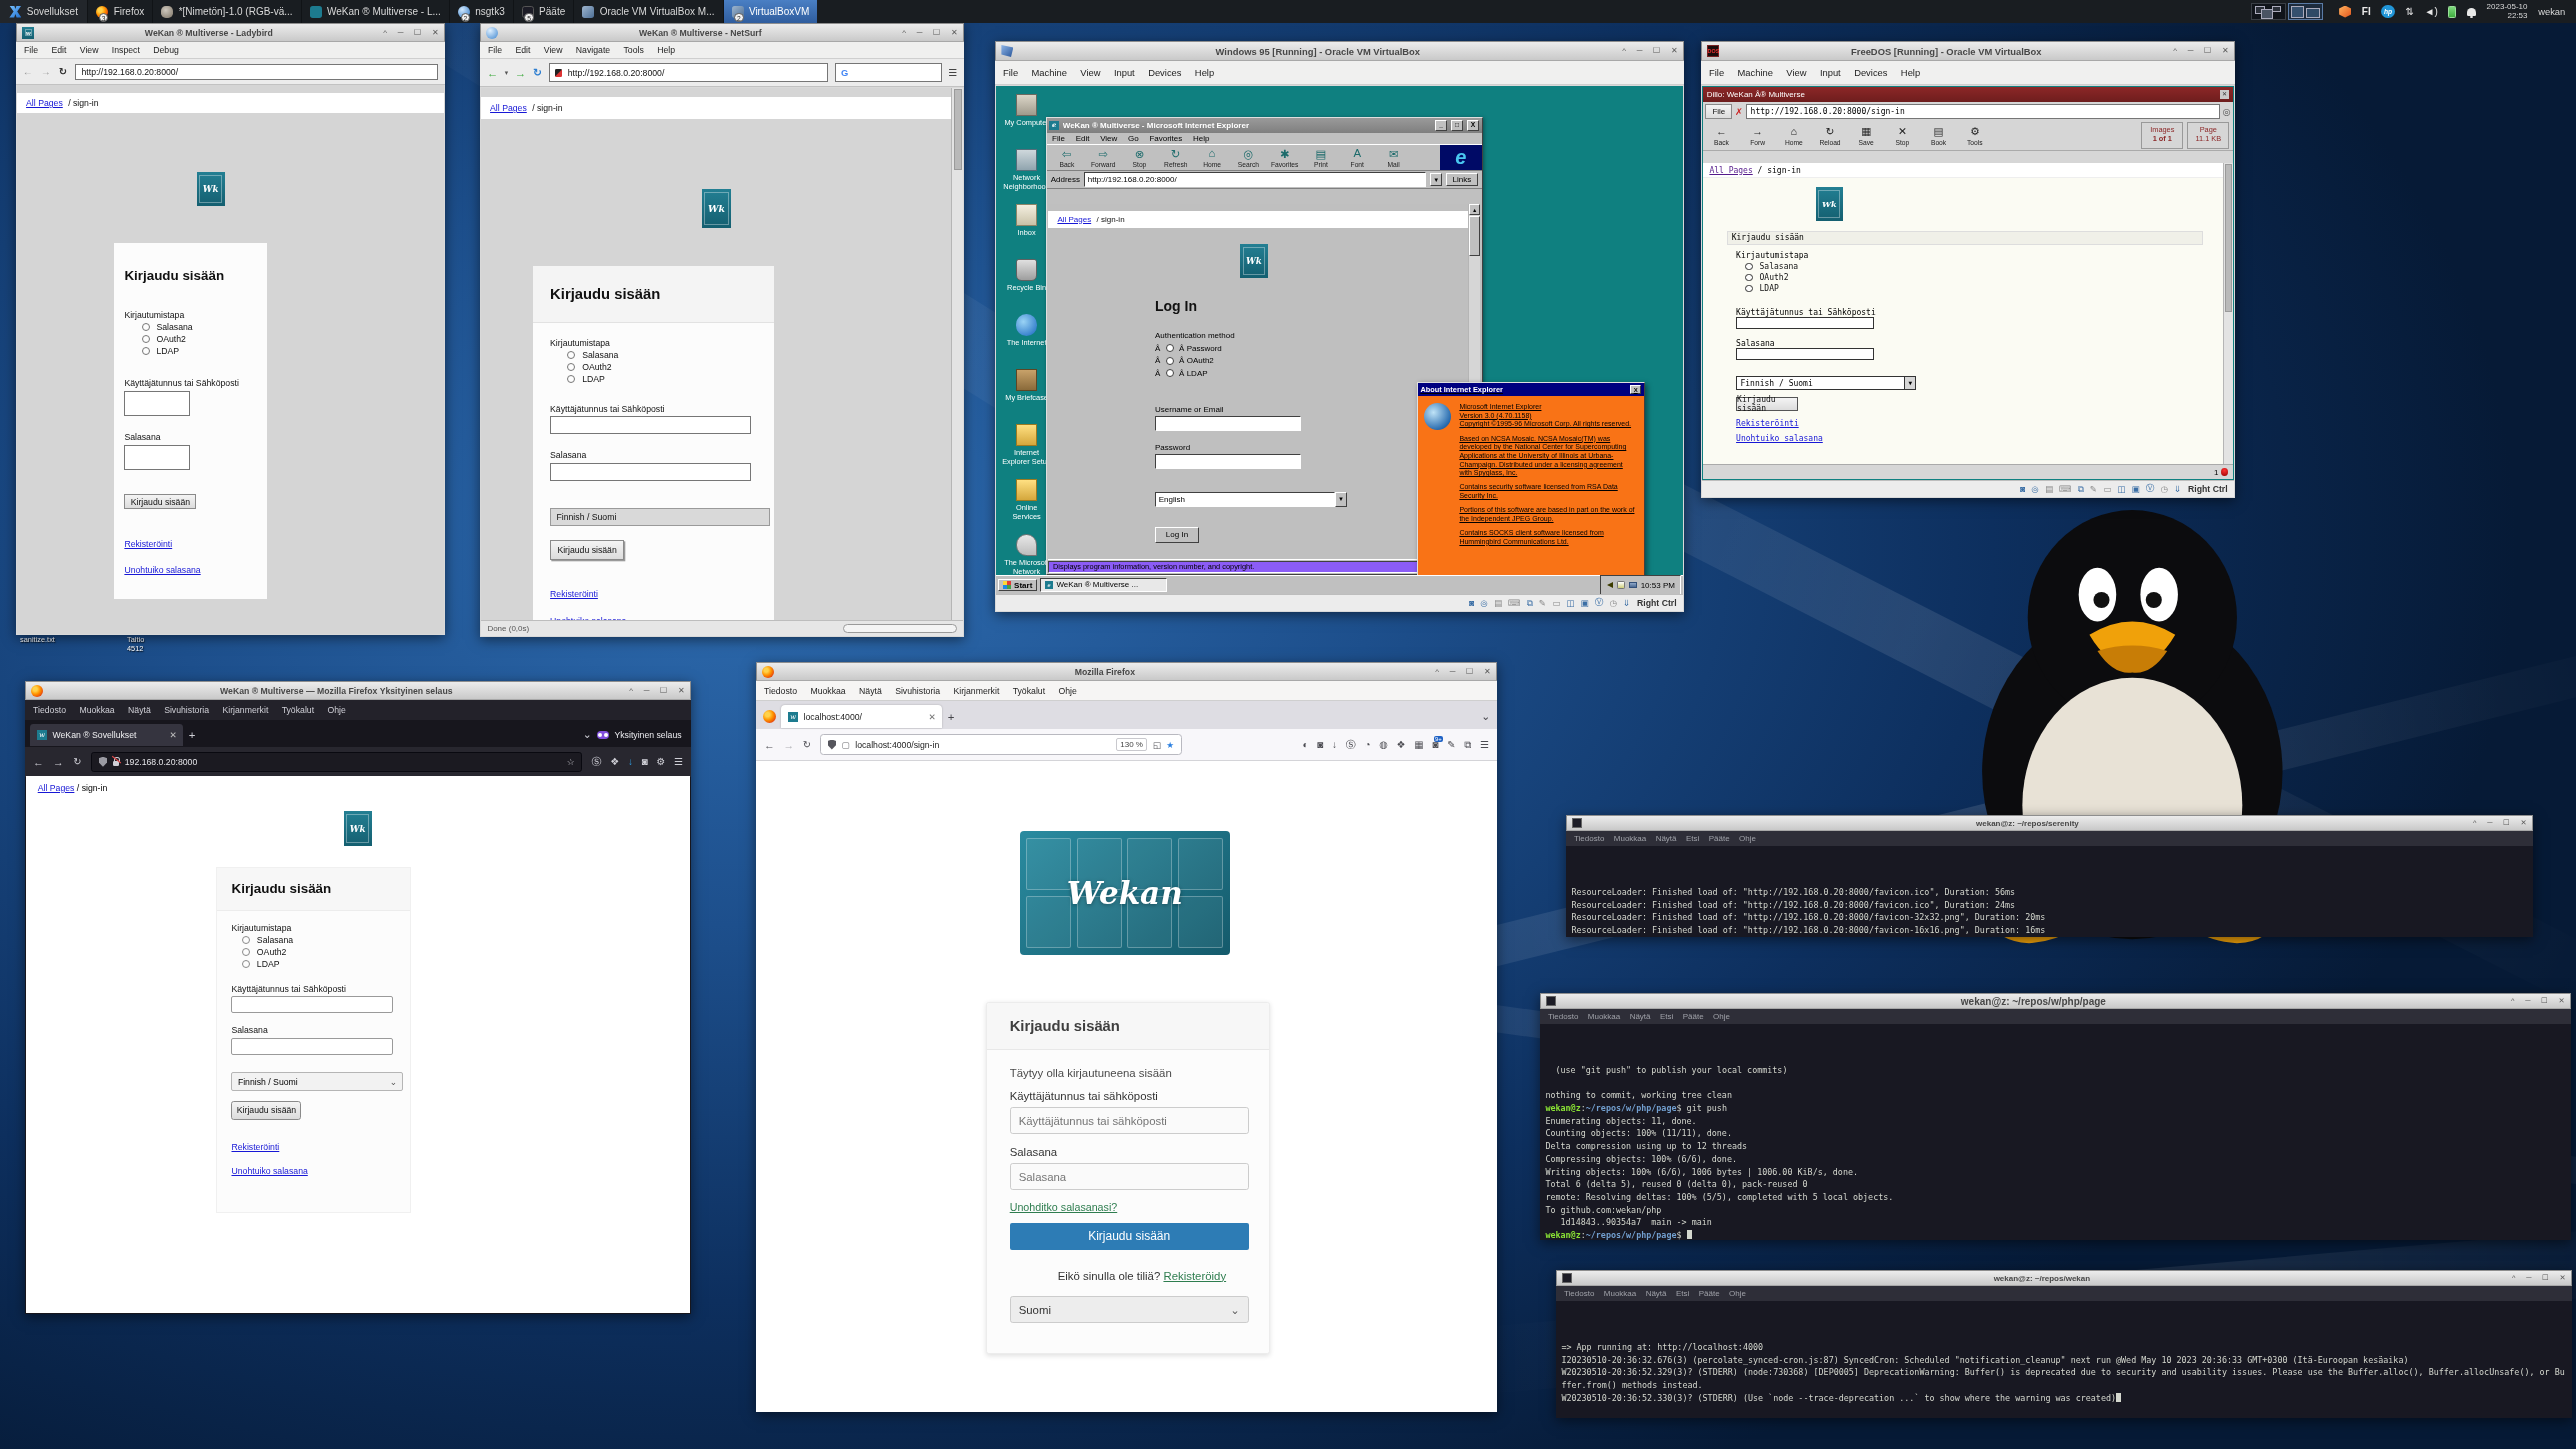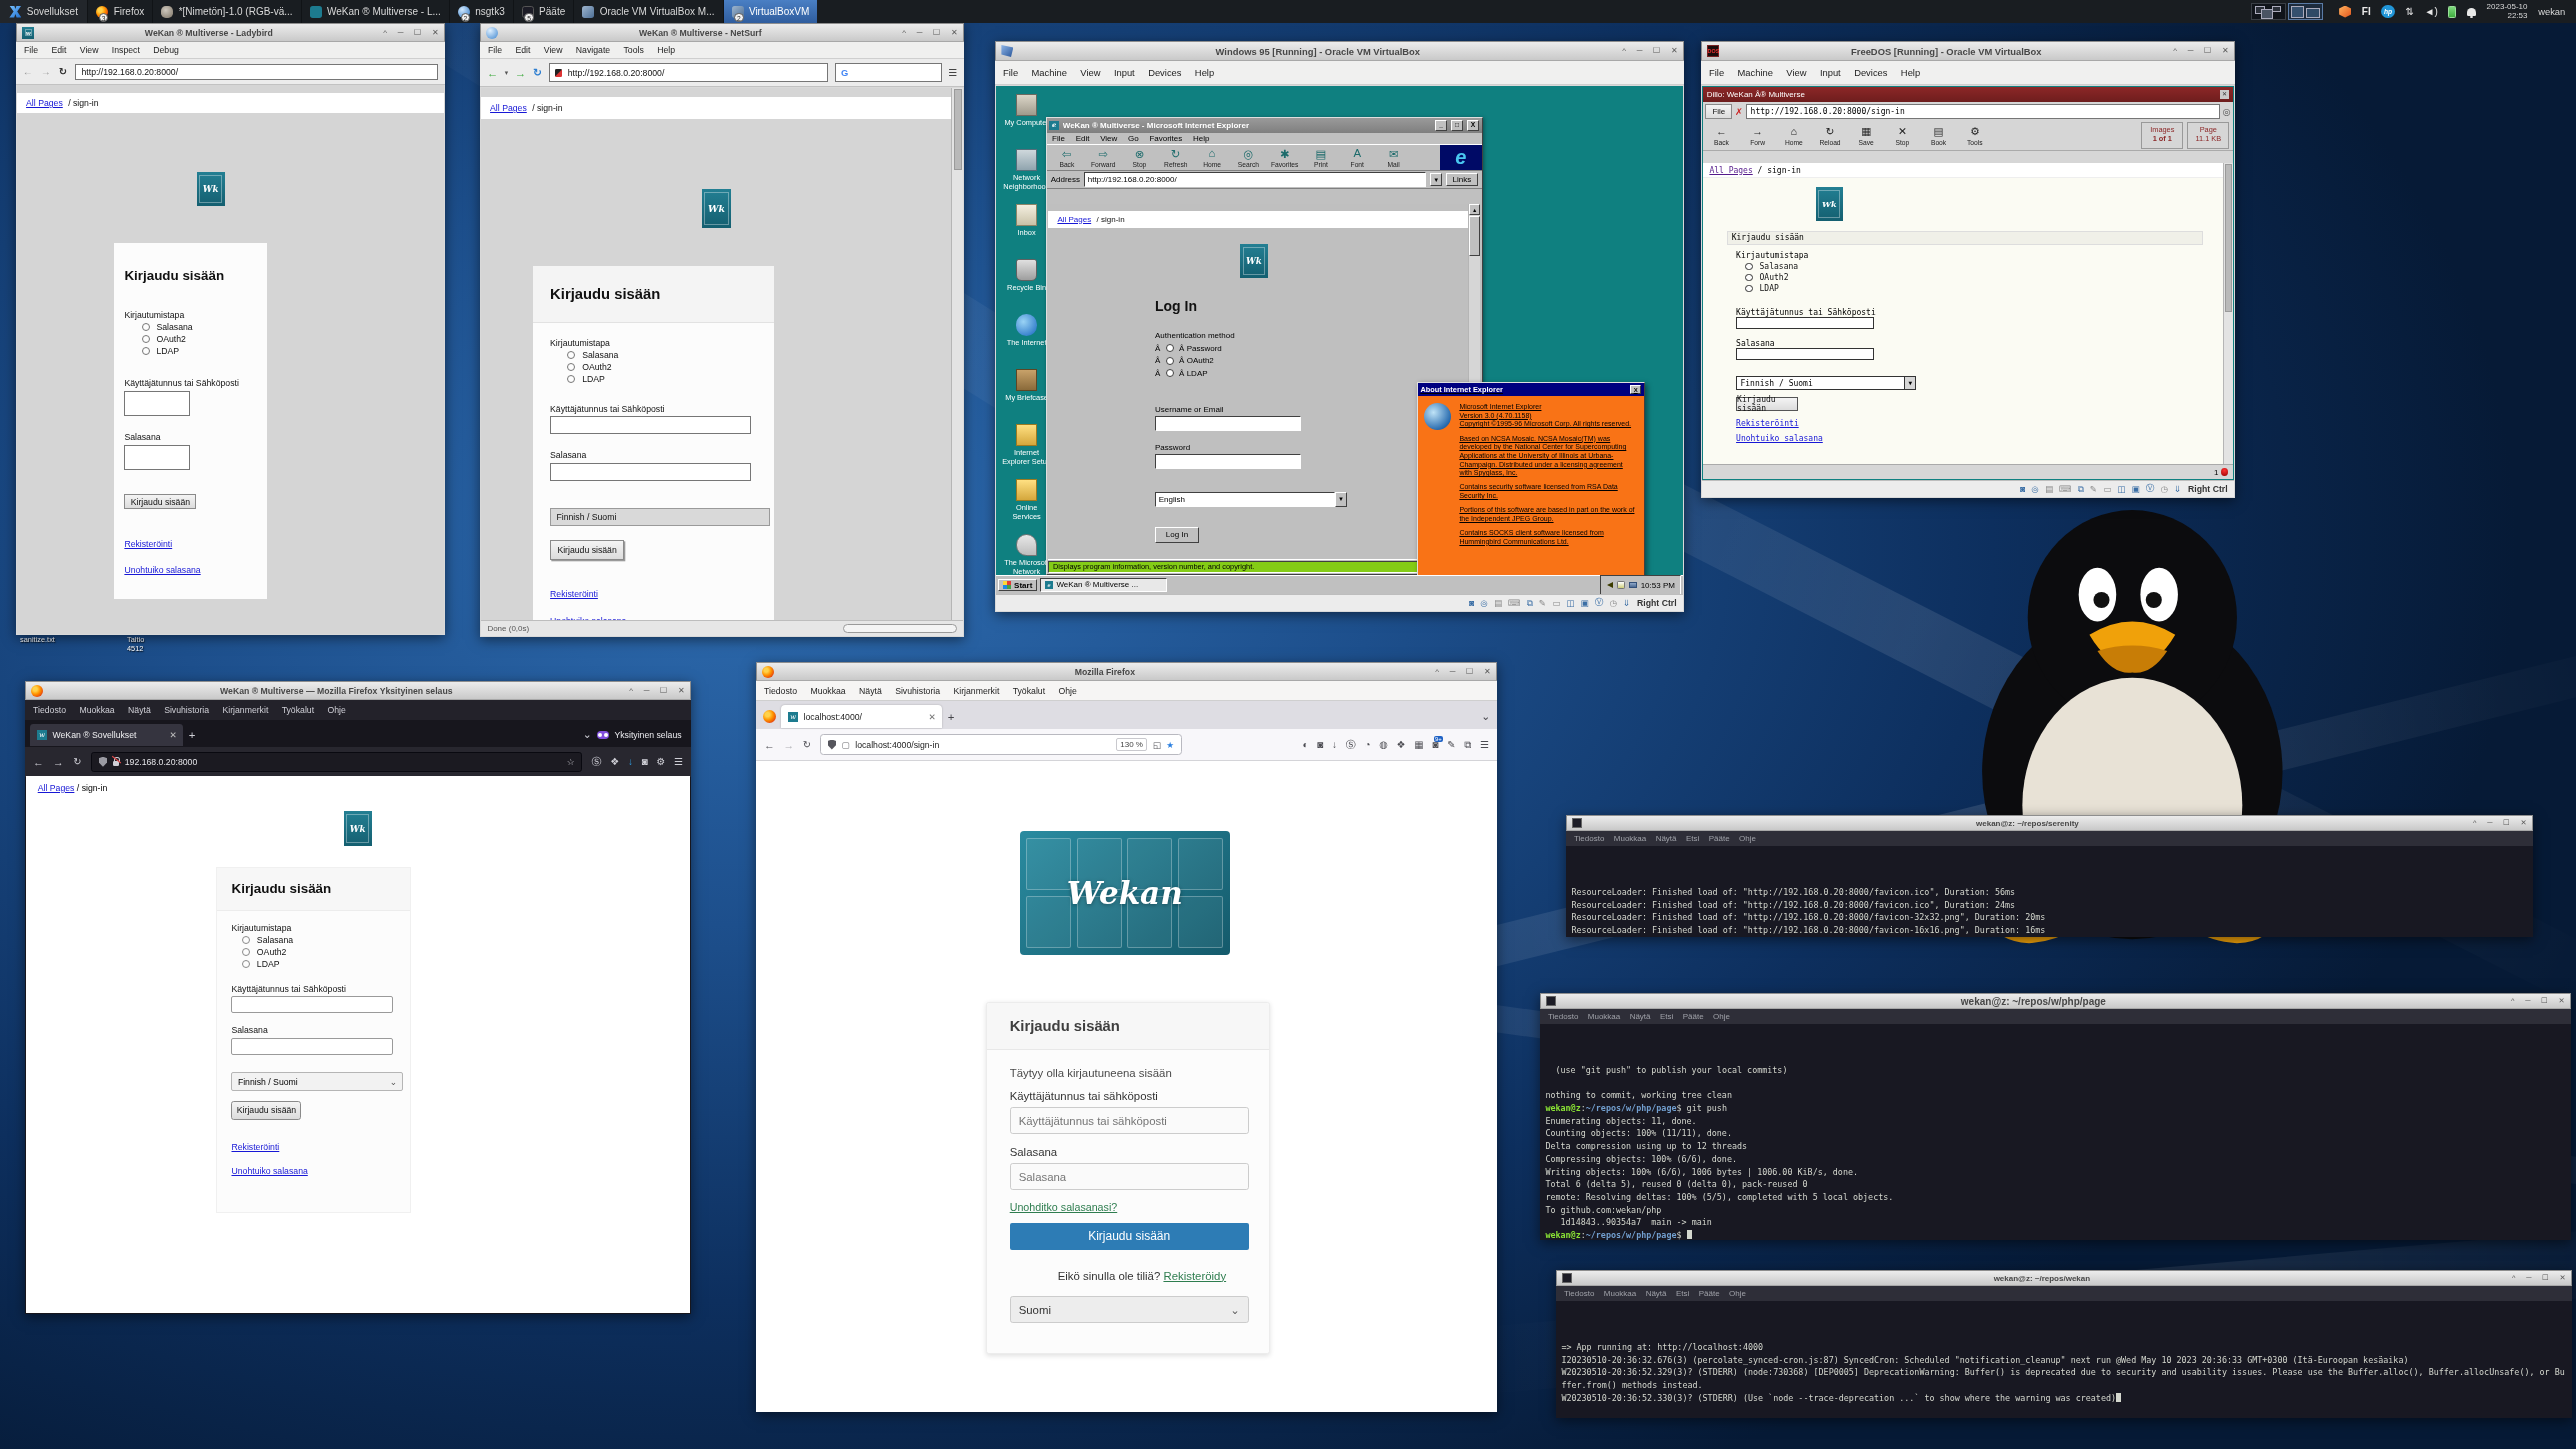--- a/index.html
+++ b/index.html
@@ -446,21 +446,21 @@
             </div>
             <div class="raised" style="width:44px;height:15.4px;margin-top:20px;text-align:center;font-size:8px;line-height:14px;">Log In</div>
           </div>
         </div>
         <div class="scrollv" style="right:1.3px;top:86px;width:12px;bottom:16px;background:#d6d6d6;">
             <span class="raised" style="position:absolute;left:0;top:0;width:10.7px;height:10.7px;text-align:center;font-size:5.4px;line-height:10px;">▲</span>
             <span class="raised" style="position:absolute;left:0;top:12px;width:10.7px;height:40px;"></span>
             <span class="raised" style="position:absolute;left:0;bottom:0;width:10.7px;height:10.7px;text-align:center;font-size:5.4px;line-height:10px;">▼</span>
           </div>
         <div style="position:absolute;left:1.3px;right:1.3px;bottom:1.3px;height:13.4px;border-top:0.7px solid #fff;display:flex;align-items:center;">
-          <span class="sunken" style="flex:1;height:12px;background:#84cc16;display:flex;align-items:center;padding:0 4px;font-size:7.4px;">Displays program information, version number, and copyright.</span>
+          <span class="sunken" style="flex:1;height:12px;background:#8b5cf6;display:flex;align-items:center;padding:0 4px;font-size:7.4px;">Displays program information, version number, and copyright.</span>
         </div>
       </div>
 
       <div style="position:absolute;left:421px;top:296px;width:228px;height:196px;background:#f97316;border:1.3px solid #dfdfdf;border-right-color:#404040;border-bottom-color:#404040;box-shadow:2px 2px 5.4px rgba(0,0,0,.45);text-decoration:underline;">
         <div style="height:13.4px;background:#000080;color:#fff;font-weight:bold;font-size:7.4px;display:flex;align-items:center;padding:0 2.7px;">
           <span style="flex:1;">About Internet Explorer</span>
           <span class="raised" style="width:10.7px;height:9.4px;color:#000;text-align:center;font-size:6px;line-height:8.7px;">X</span>
         </div>
         <div style="display:flex;gap:8px;padding:6.7px;">
           <span style="width:27px;height:27px;border-radius:50%;background:radial-gradient(circle at 35% 35%,#bfe3f7,#2a6db0 70%,#173f6b);flex:0 0 auto;"></span>

